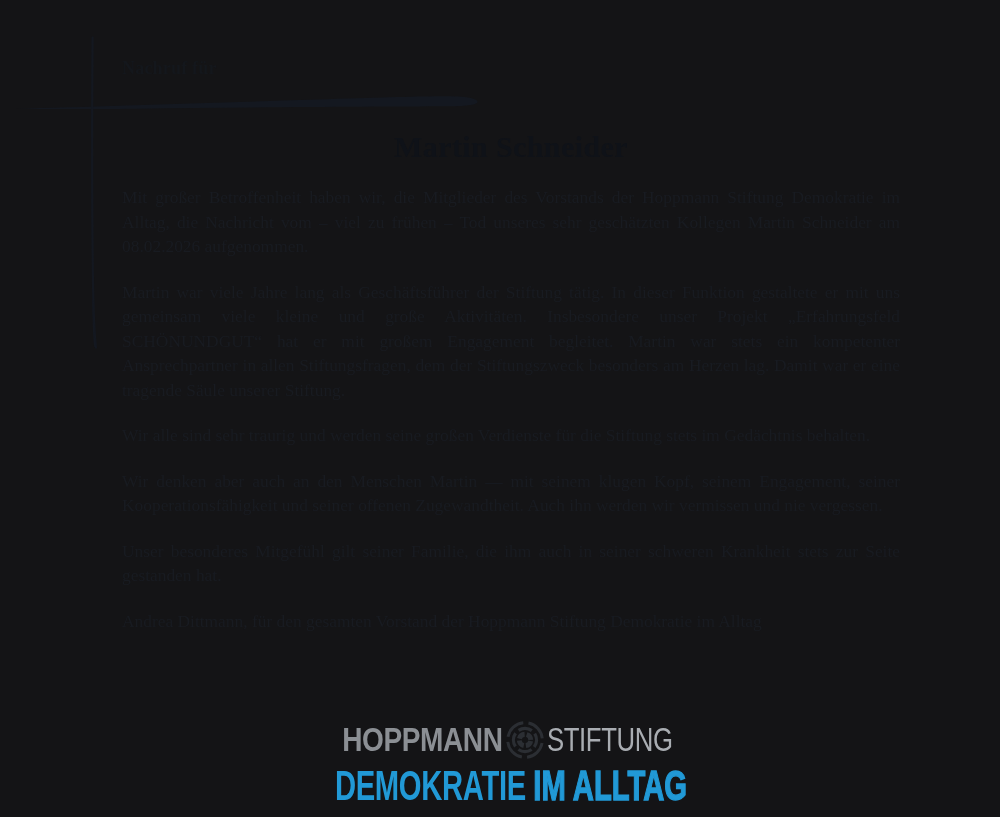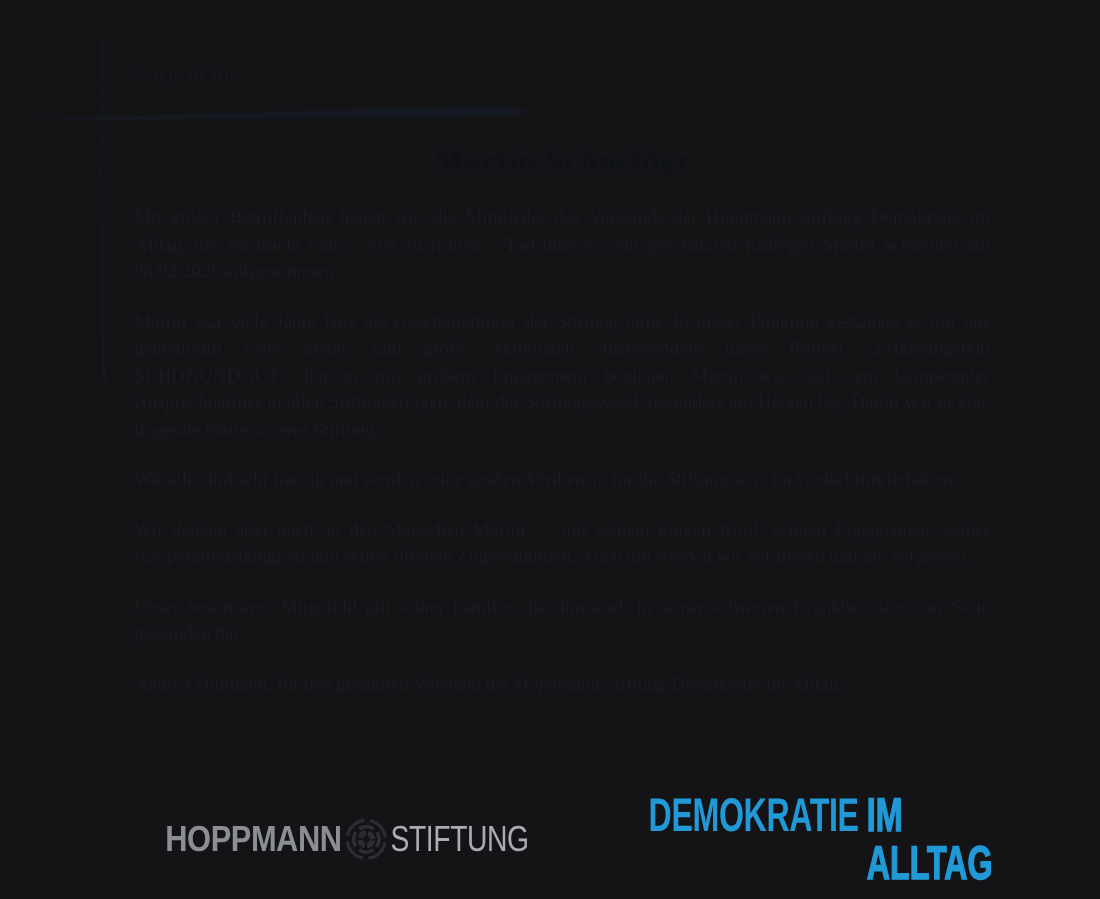--- a/index.html
+++ b/index.html
@@ -33,21 +33,21 @@
   }
   .bodytext{
     position:absolute;left:115px;top:177px;width:778px;
     font-size:17.4px;line-height:24.5px;color:#181b21;
     text-align:justify;
   }
   .bodytext p{margin:0 0 21px 0;}
   .bodytext p.signature{text-align:left;margin:0;}
   .logo{
     position:absolute;left:115px;top:710px;width:778px;
-    display:flex;flex-direction:row;align-items:center;
+    display:flex;flex-direction:column;align-items:center;
     font-family:"Liberation Sans", sans-serif;
   }
   .logo-line1{display:flex;align-items:center;height:44px;}
   .logo-hoppmann{
     display:inline-block;font-weight:700;font-size:33px;color:#8b8f94;
     letter-spacing:-0.5px;transform:scaleX(0.85);transform-origin:100% 50%;
   }
   .logo-emblem{width:42px;height:42px;margin:0 1px;flex:0 0 auto;}
   .logo-stiftung{
     display:inline-block;font-weight:400;font-size:33px;color:#a9adb2;

